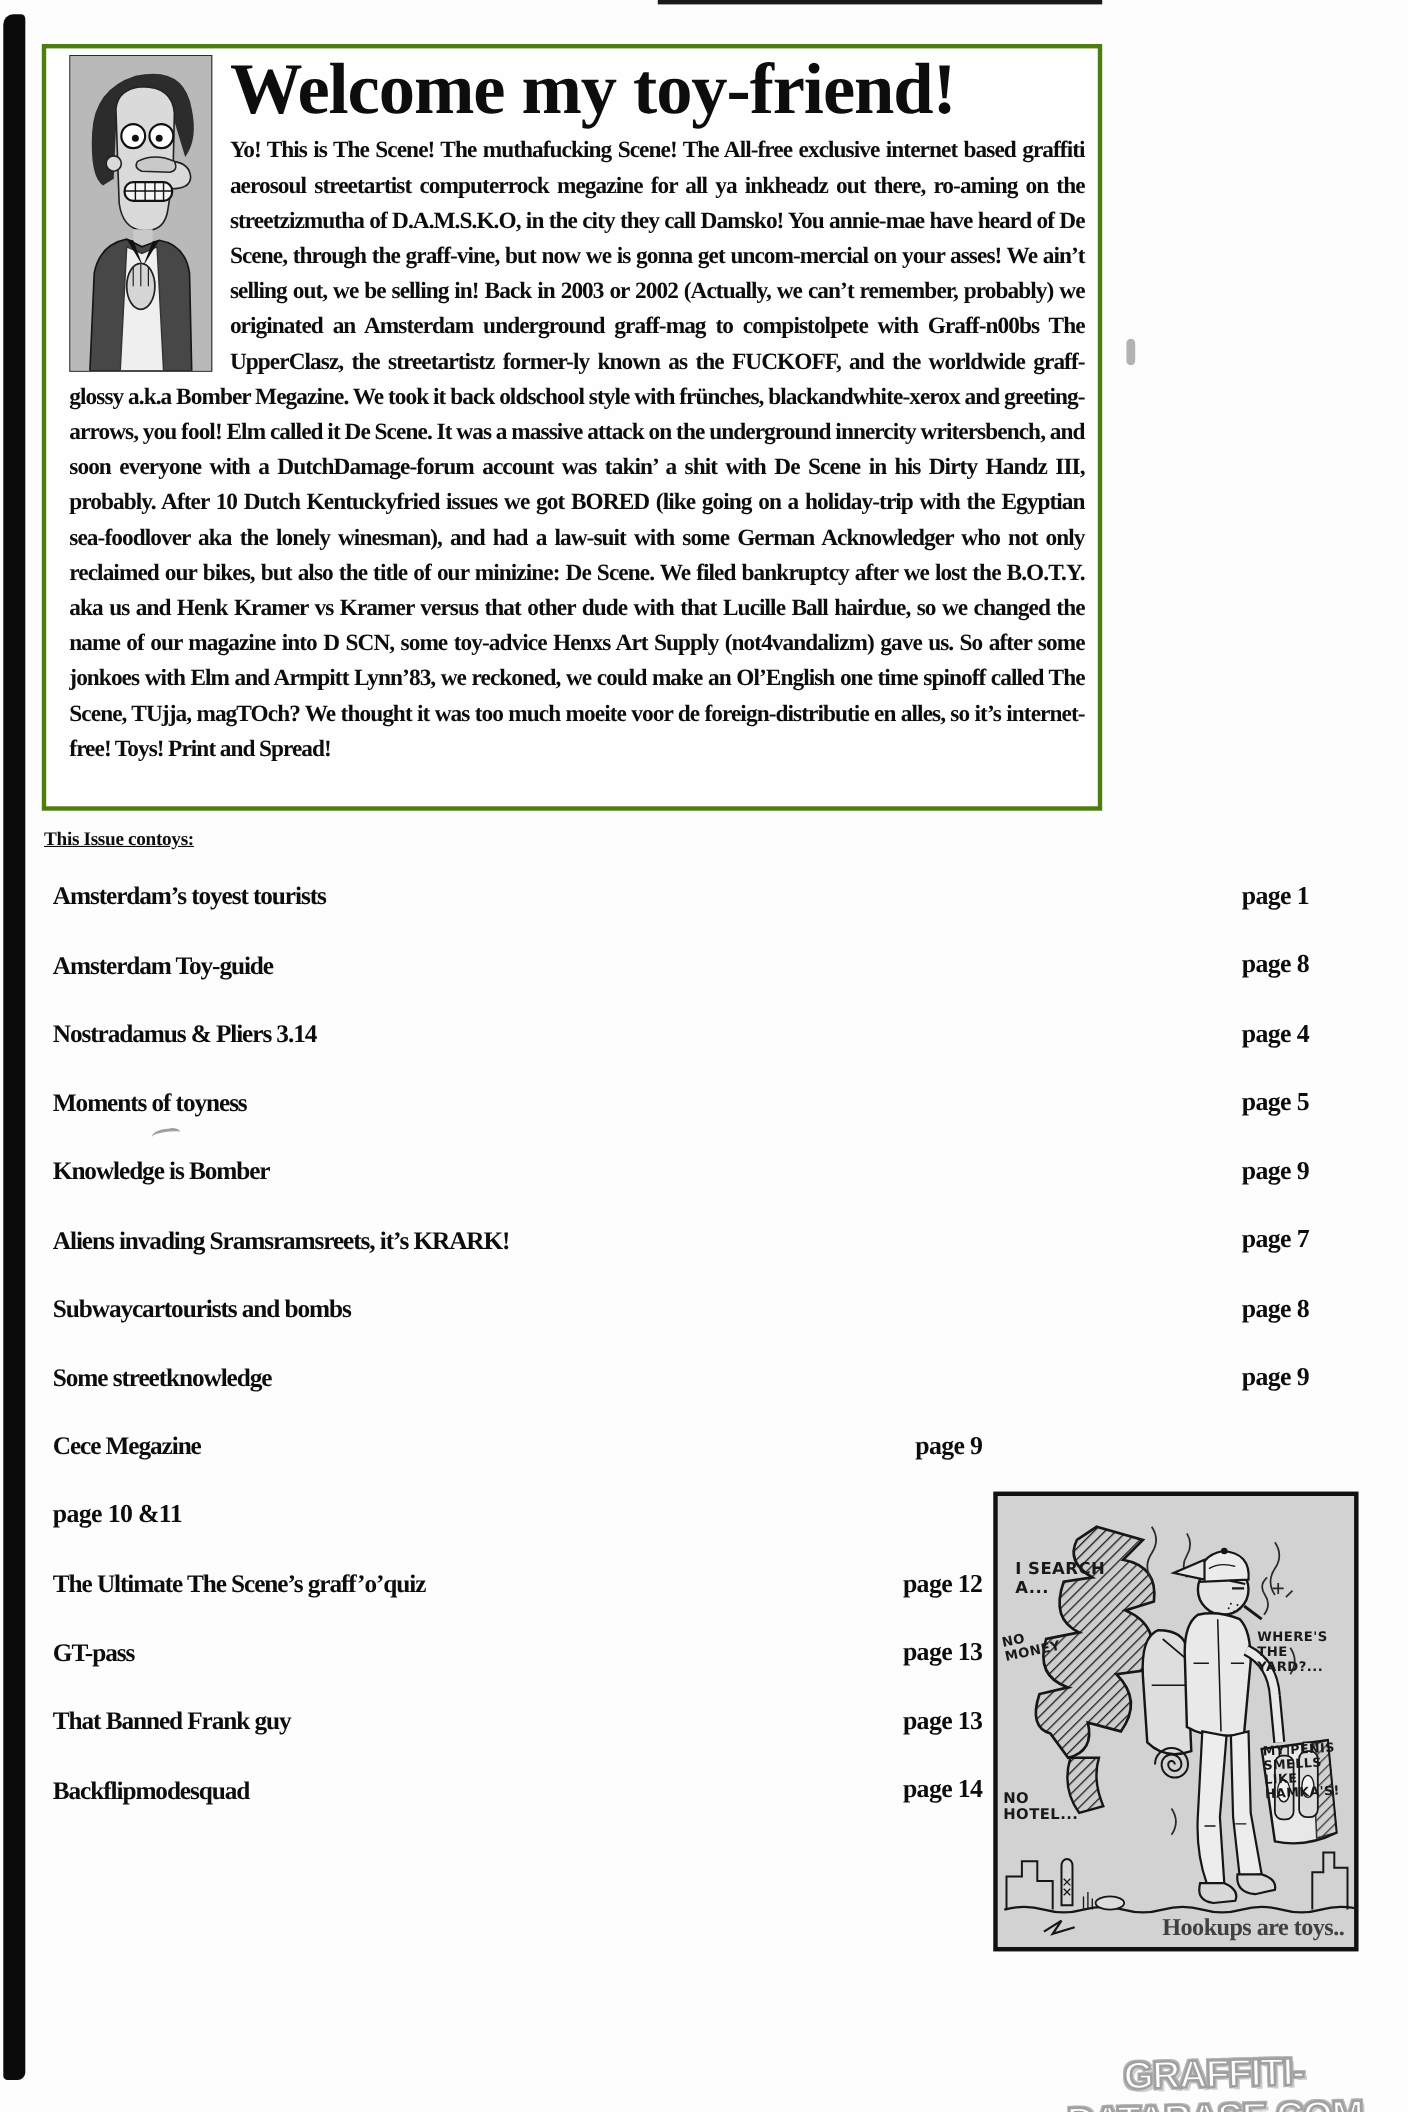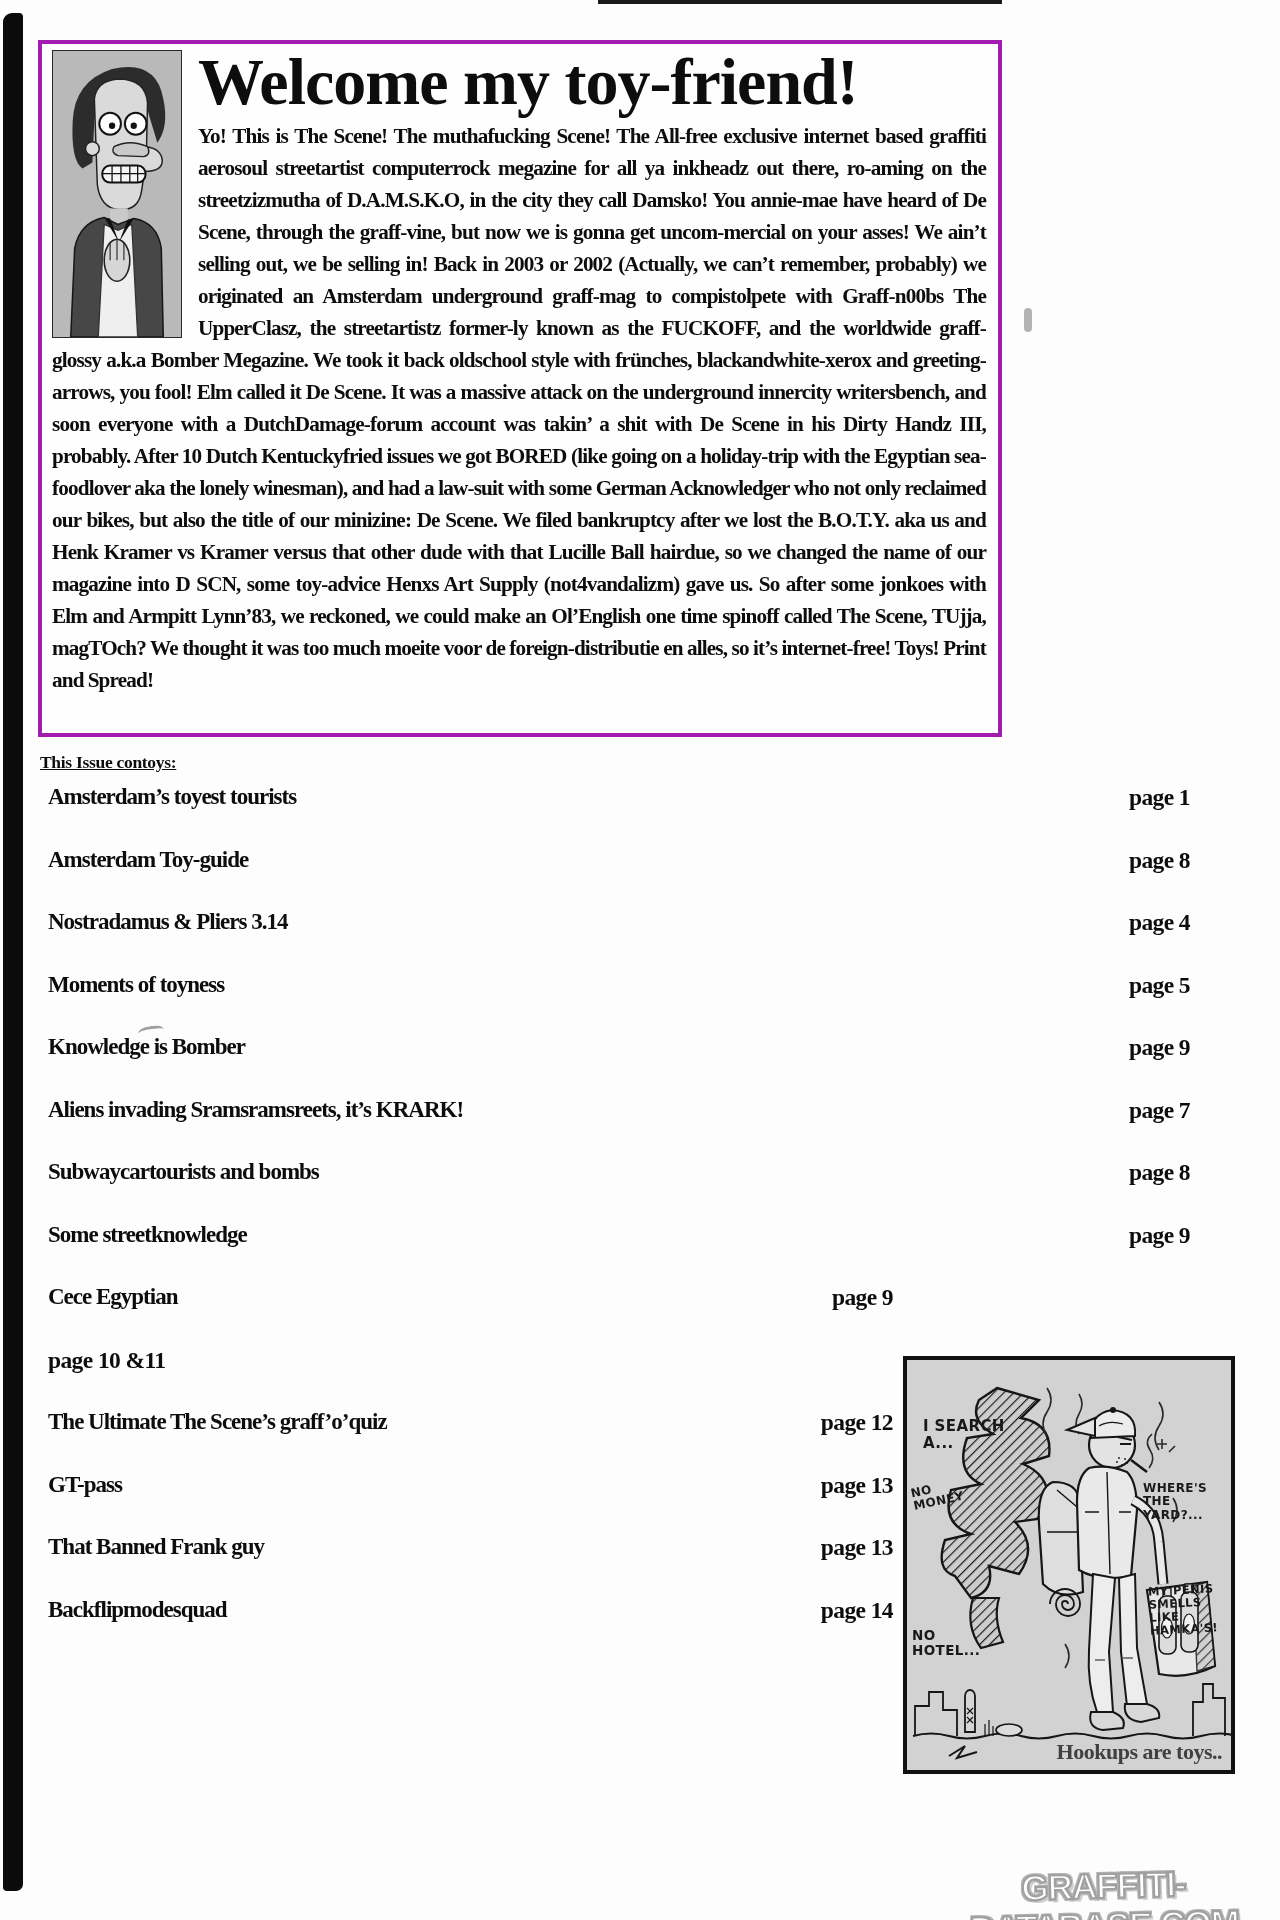--- a/index.html
+++ b/index.html
@@ -8,35 +8,35 @@
   
   .scanbar{position:absolute;left:3px;top:13px;width:20px;height:1878px;background:#0b0b0b;
            border-radius:9px 4px 7px 4px;}
   .topline{position:absolute;left:598px;top:0;width:404px;height:4px;background:#1a1a1a;}
   .edgemark{position:absolute;left:1024px;top:308px;width:8px;height:24px;background:#9a9a9a;
             border-radius:4px;opacity:.75;}
   .smudge{position:absolute;left:138px;top:1026px;width:26px;height:9px;border-top:3px solid #787878;
           border-radius:60% 40% 50% 50%;transform:rotate(-6deg);opacity:.7;}
 
   
-  .headerbox{position:absolute;left:38px;top:40px;width:964px;height:697px;border:4px solid #a21caf;
-             background:#fefefe;box-sizing:border-box;padding:2px 12px 0 10px;overflow:hidden;}
+  .headerbox{position:absolute;left:38px;top:40px;width:964px;height:697px;border:4px solid #4d7c0f;
+             background:#fefefe;box-sizing:border-box;padding:2px 12px 0 21px;overflow:hidden;}
   .apu{float:left;width:130px;height:288px;margin:4px 16px 6px 0;background:#b9b9b9;
        border:1px solid #2a2a2a;box-sizing:border-box;}
   .apu svg{display:block;width:100%;height:100%;}
   .doctitle{font-weight:bold;font-size:66px;line-height:64px;letter-spacing:-1px;white-space:nowrap;
             margin:4px 0 6px 0;}
   .intro{font-weight:bold;font-size:21.2px;line-height:32px;letter-spacing:-0.85px;
          word-spacing:-0.4px;text-align:justify;}
 
   
   .tocheading{position:absolute;left:40px;top:752px;font-weight:bold;font-size:17.5px;
               letter-spacing:-0.3px;text-decoration:underline;}
   .toc{position:absolute;left:38px;top:784px;width:1152px;}
-  .tocrow{height:62.5px;display:flex;align-items:flex-start;justify-content:space-between;
+  .tocrow{height:62.5px;display:flex;align-items:center;justify-content:space-between;
           padding-left:10px;box-sizing:border-box;}
   .tocrow.narrow{width:855px;}
   .toctitle{font-weight:bold;font-size:23px;letter-spacing:-1px;}
   .tocpage{font-weight:bold;font-size:23.5px;letter-spacing:-0.6px;}
 
   
   .panel{position:absolute;left:903px;top:1356px;width:332px;height:418px;background:#d2d2d2;
          border:4px solid #111;box-sizing:border-box;overflow:hidden;}
   .panel svg{position:absolute;left:0;top:0;width:324px;height:410px;}
   .plabel{position:absolute;font-family:"DejaVu Sans",sans-serif;font-weight:bold;color:#191919;
@@ -127,21 +127,21 @@
     </div>
     <div class="tocrow">
       <span class="toctitle">Subwaycartourists and bombs</span>
       <span class="tocpage">page 8</span>
     </div>
     <div class="tocrow">
       <span class="toctitle">Some streetknowledge</span>
       <span class="tocpage">page 9</span>
     </div>
     <div class="tocrow narrow">
-      <span class="toctitle">Cece Egyptian</span>
+      <span class="toctitle">Cece Megazine</span>
       <span class="tocpage">page 9</span>
     </div>
     <div class="tocrow narrow">
       <span class="tocpage">page 10 &amp;11</span>
     </div>
     <div class="tocrow narrow">
       <span class="toctitle">The Ultimate The Scene’s graff’o’quiz</span>
       <span class="tocpage">page 12</span>
     </div>
     <div class="tocrow narrow">

